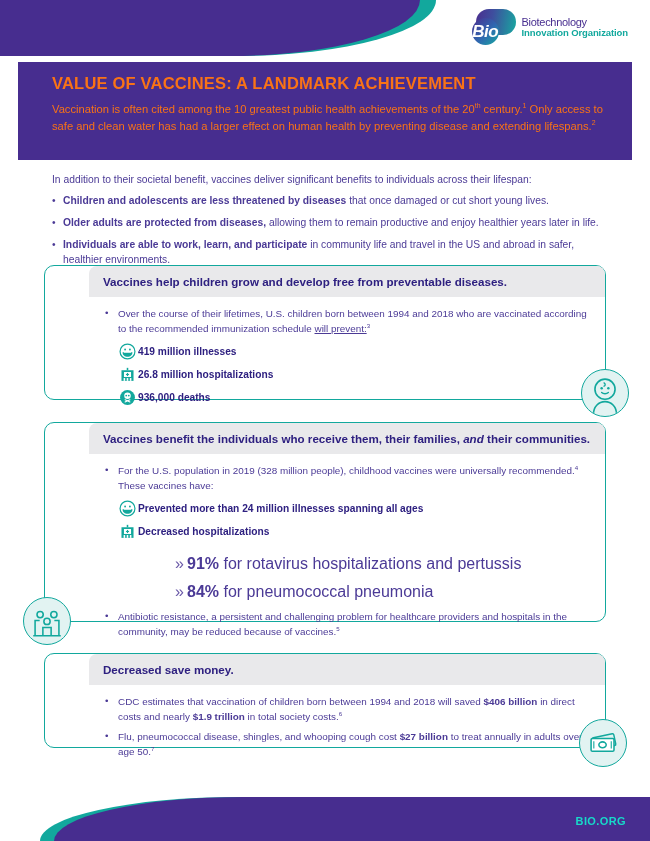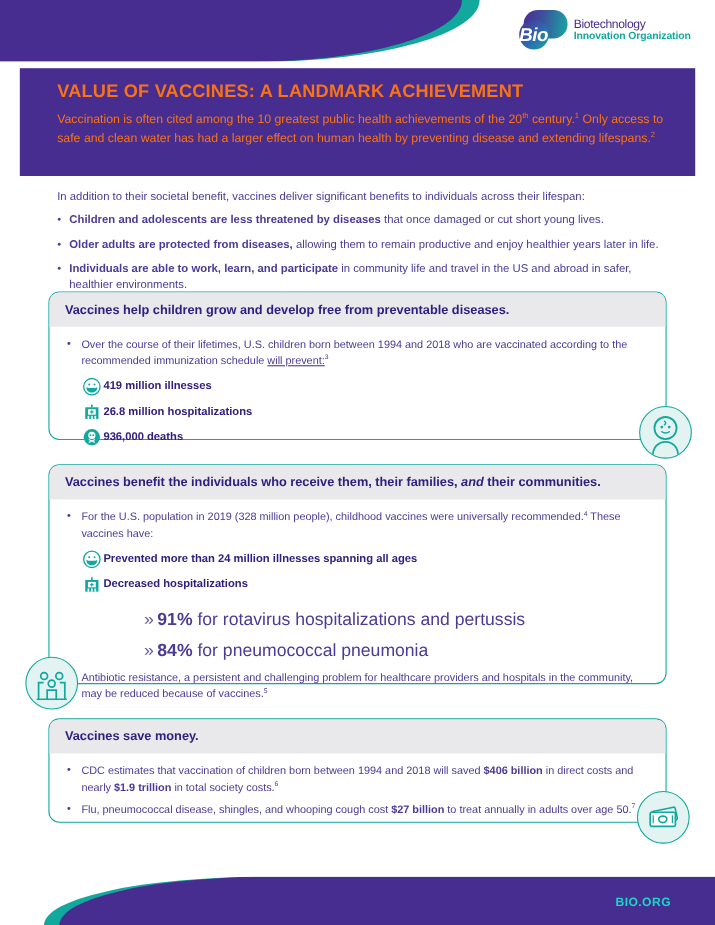--- a/index.html
+++ b/index.html
@@ -82,20 +82,21 @@
   }
   .intro li b { font-weight: 700; }
 
   
   .card {
     position: absolute;
     border: 1.6px solid #12A89D;
     border-radius: 10px;
     background: #fff;
     overflow: visible;
+    padding-left: 44px;
   }
   .card-head {
     background: #E9E9EB;
     color: #2E2080;
     font-size: 11.6px; font-weight: 700;
     padding: 9px 0 9px 14px;
     border-radius: 8px 8px 0 0;
   }
   .card-head i { font-style: italic; }
   .card-body { padding: 10px 14px 10px 14px; position: relative; }
@@ -145,21 +146,21 @@
     position: absolute; right: 0; bottom: 0; width: 610px; height: 44px;
     background: #12A89D;
     border-top-left-radius: 200px 44px;
   }
   .footer-purple {
     position: absolute; right: 0; bottom: 0; width: 596px; height: 44px;
     background: #472D8F;
     border-top-left-radius: 190px 44px;
   }
   .footer-txt {
-    position: absolute; right: 40px; bottom: 14px;
+    position: absolute; right: 24px; bottom: 14px;
     color: #17D9C9; font-size: 11px; font-weight: 700; letter-spacing: 0.4px;
   }
 </style>
 </head>
 <body>
 
 <div class="page">
 
   <div class="topbar">
     <div class="topbar-teal"></div>
@@ -311,21 +312,21 @@
           <circle cx="24" cy="24.5" r="3.4" fill="none" stroke="#12A89D" stroke-width="1.7"></circle>
           <path d="M11 40V23.5h5" fill="none" stroke="#12A89D" stroke-width="1.7"></path>
           <path d="M37 40V23.5h-5" fill="none" stroke="#12A89D" stroke-width="1.7"></path>
           <path d="M19.5 40V31h9v9" fill="none" stroke="#12A89D" stroke-width="1.7"></path>
           <path d="M9 40h30" stroke="#12A89D" stroke-width="1.7"></path>
         </svg>
     </div>
   </div>
 
   <div class="card" style="left:44px; top:653px; width:562px; height:95px;">
-    <div class="card-head">Vaccines save money.</div>
+    <div class="card-head">Decreased save money.</div>
     <div class="card-body">
       <div class="bullet">
         <span>CDC estimates that vaccination of children born between 1994 and 2018 will saved </span><b>$406 billion</b><span> in direct costs and nearly </span><b>$1.9 trillion</b><span> in total society costs.</span><sup>6</sup>
       </div>
       <div class="bullet">
         <span>Flu, pneumococcal disease, shingles, and whooping cough cost </span><b>$27 billion</b><span> to treat annually in adults over age 50.</span><sup>7</sup>
       </div>
     </div>
 
     <div class="badge" style="right:-22px; bottom:-20px;">

